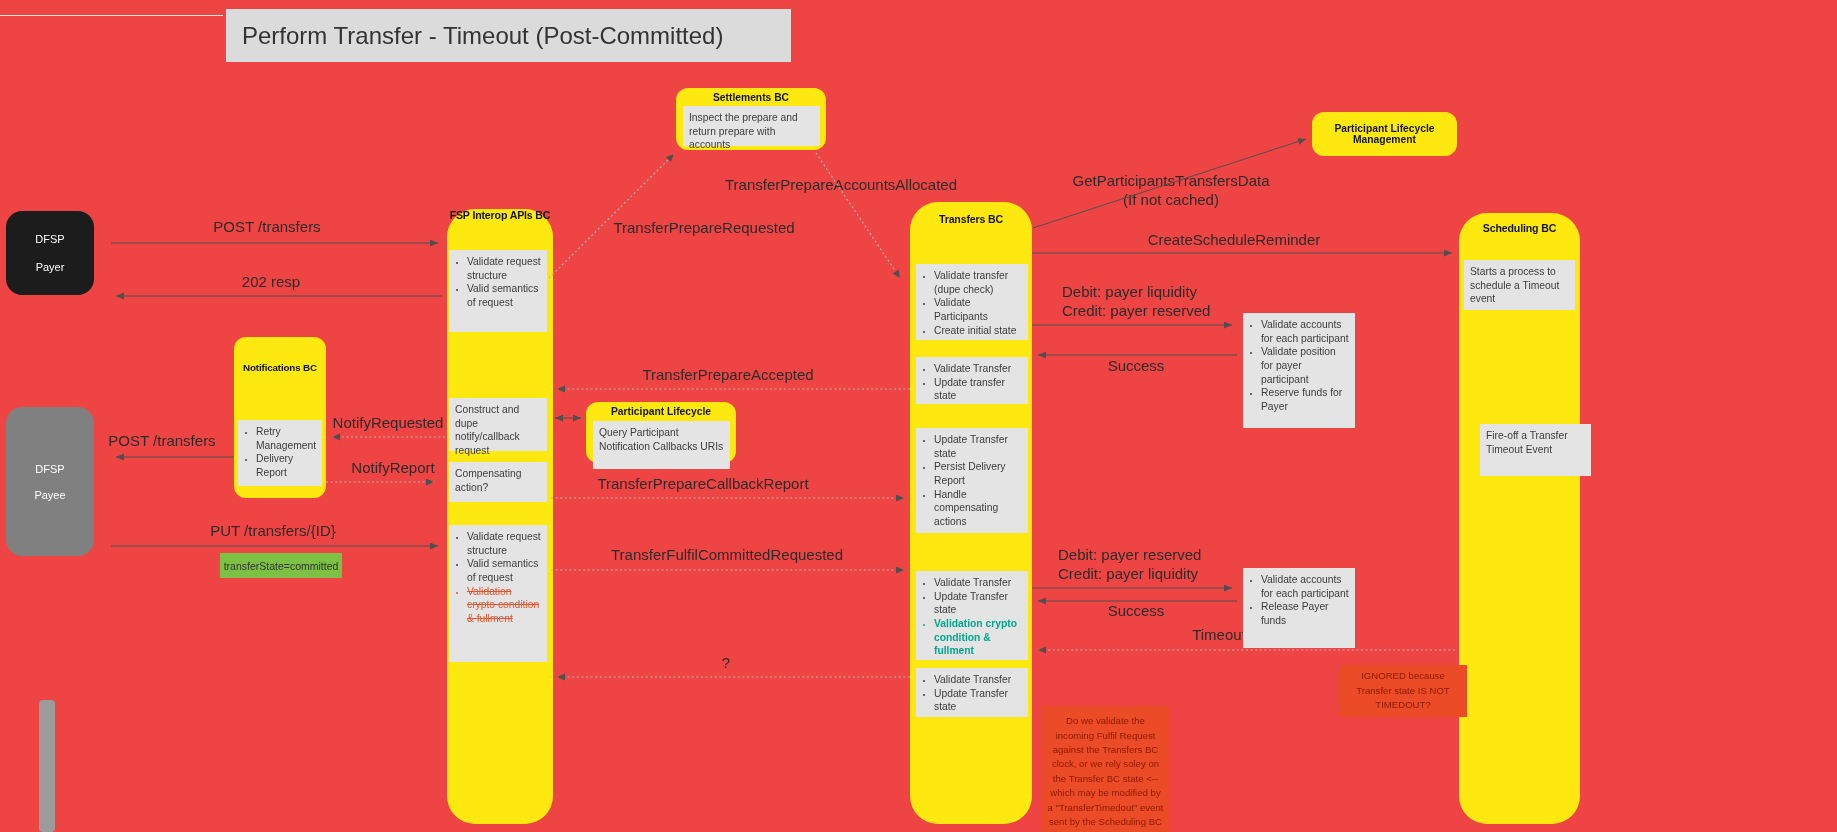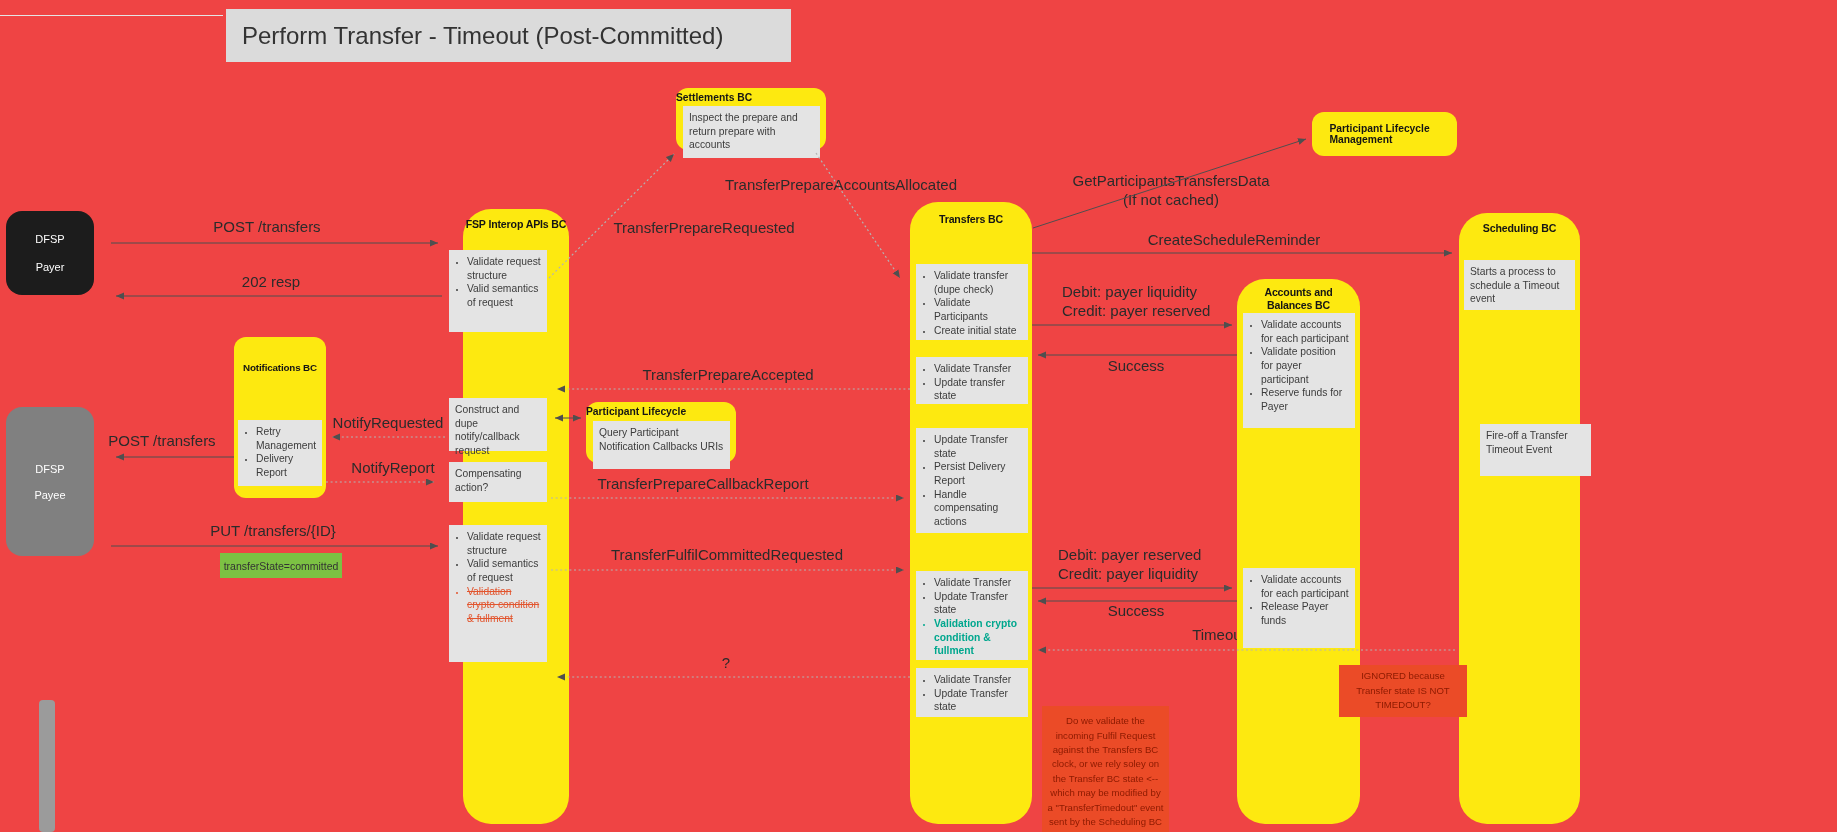--- a/index.html
+++ b/index.html
@@ -3,21 +3,21 @@
 <meta charset="utf-8">
 <style>
   html,body{margin:0;padding:0;background:#fff;font-family:"Liberation Sans",sans-serif;}
   .canvas{position:relative;width:1837px;height:832px;background:#ef4444;overflow:hidden;}
   .titlebar{position:absolute;left:226px;top:9px;width:565px;height:53px;background:#dbdbdb;z-index:2;
             display:flex;align-items:center;padding-left:16px;box-sizing:border-box;}
   .titlebar span{font-size:24px;color:#333;}
   .col{position:absolute;background:#fde910;border-radius:28px;z-index:2;box-sizing:border-box;}
   .colhead{font-weight:bold;font-size:10.6px;color:#151515;text-align:center;letter-spacing:-0.15px;line-height:1.25;}
   .card{position:absolute;background:#fde910;border-radius:12px;z-index:2;box-sizing:border-box;}
-  .cardhead{font-weight:600;font-size:10.3px;color:#151515;}
+  .cardhead{font-weight:600;font-size:10.3px;color:#151515;text-align:center;}
   .note{position:absolute;background:#e4e4e4;color:#3c3c3c;font-size:10.3px;line-height:1.33;
         padding:5px 6px;box-sizing:border-box;z-index:3;}
   .note ul{margin:0;padding-left:12px;list-style:disc;}
   .note li{padding:0;margin:0;}
   .note li::marker{font-size:7px;}
   .struck{text-decoration:line-through;color:#e2552e;}
   .hl{color:#00a78e;font-weight:bold;}
   .msg{position:absolute;font-size:15px;color:#2b2b2b;z-index:1;white-space:nowrap;}
   .ctr{transform:translateX(-50%);text-align:center;}
   .msg .l2{line-height:1.25;}
@@ -46,40 +46,37 @@
 
   <div class="actor" style="left:6px;top:211px;width:88px;height:84px;background:#1c1c1c;gap:16px;">
     <span>DFSP</span>
     <span>Payer</span>
   </div>
   <div class="actor" style="left:6px;top:407px;width:88px;height:149px;background:#808080;gap:14px;">
     <span>DFSP</span>
     <span>Payee</span>
   </div>
 
-  <div class="col" style="left:463px;top:209px;width:106px;height:615px;padding-top:9px;">
+  <div class="col" style="left:447px;top:209px;width:106px;height:615px;">
     <div class="colhead">FSP Interop APIs BC</div>
   </div>
   <div class="col" style="left:910px;top:202px;width:122px;height:622px;padding-top:11px;">
     <div class="colhead">Transfers BC</div>
   </div>
-  <div class="col" style="left:1237px;top:279px;width:123px;height:545px;padding-top:7px;">
-    <div class="colhead" style="white-space:normal;padding:0 8px;">Accounts and Balances BC</div>
-  </div>
   <div class="col" style="left:1459px;top:213px;width:121px;height:611px;padding-top:9px;">
     <div class="colhead">Scheduling BC</div>
   </div>
   <div class="col" style="left:234px;top:337px;width:92px;height:161px;padding-top:25px;border-radius:12px;">
     <div class="colhead" style="font-size:9.8px;">Notifications BC</div>
   </div>
 
   <div class="card" style="left:676px;top:88px;width:150px;height:62px;padding-top:4px;">
     <div class="cardhead">Settlements BC</div>
   </div>
-  <div class="note" style="left:683px;top:106px;width:137px;height:52px;">
+  <div class="note" style="left:683px;top:106px;width:137px;height:40px;">
     <span>Inspect the prepare and return prepare with accounts</span>
   </div>
 
   <div class="card" style="left:1312px;top:112px;width:145px;height:44px;display:flex;align-items:center;justify-content:center;">
     <div class="cardhead" style="font-weight:600;width:110px;">Participant Lifecycle Management</div>
   </div>
 
   <div class="card" style="left:586px;top:402px;width:150px;height:61px;padding-top:4px;">
     <div class="cardhead">Participant Lifecycle</div>
   </div>

